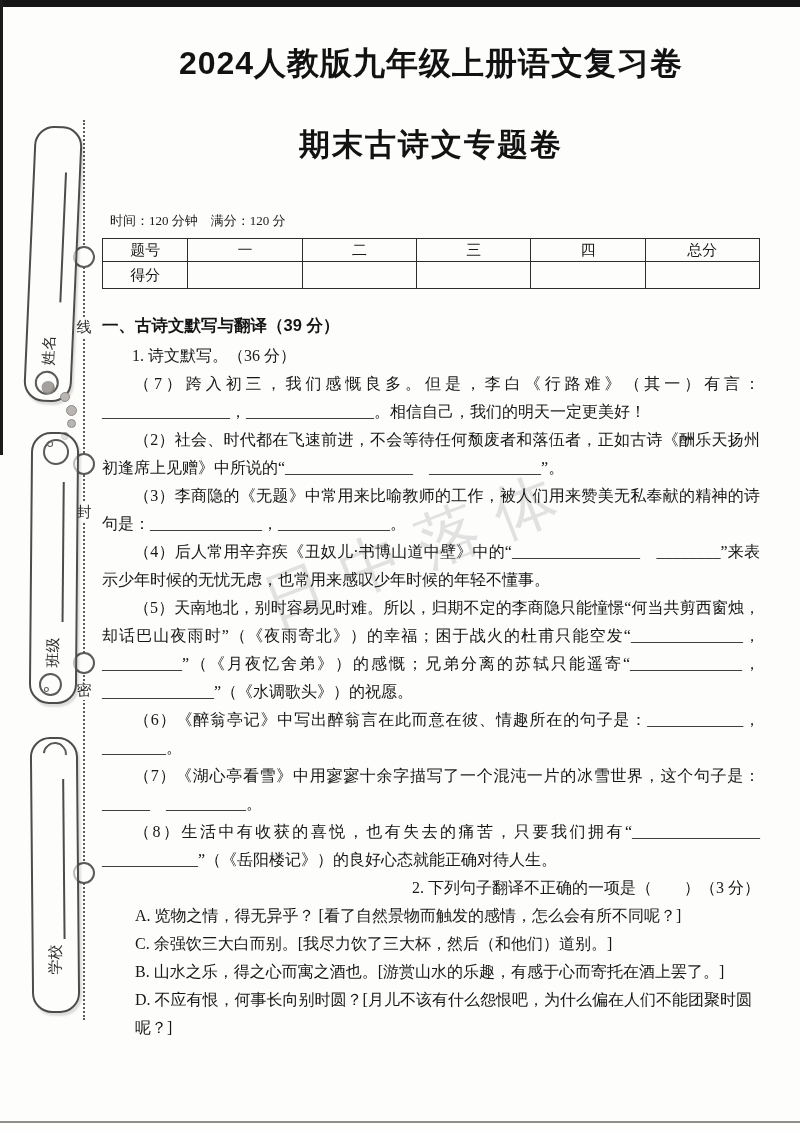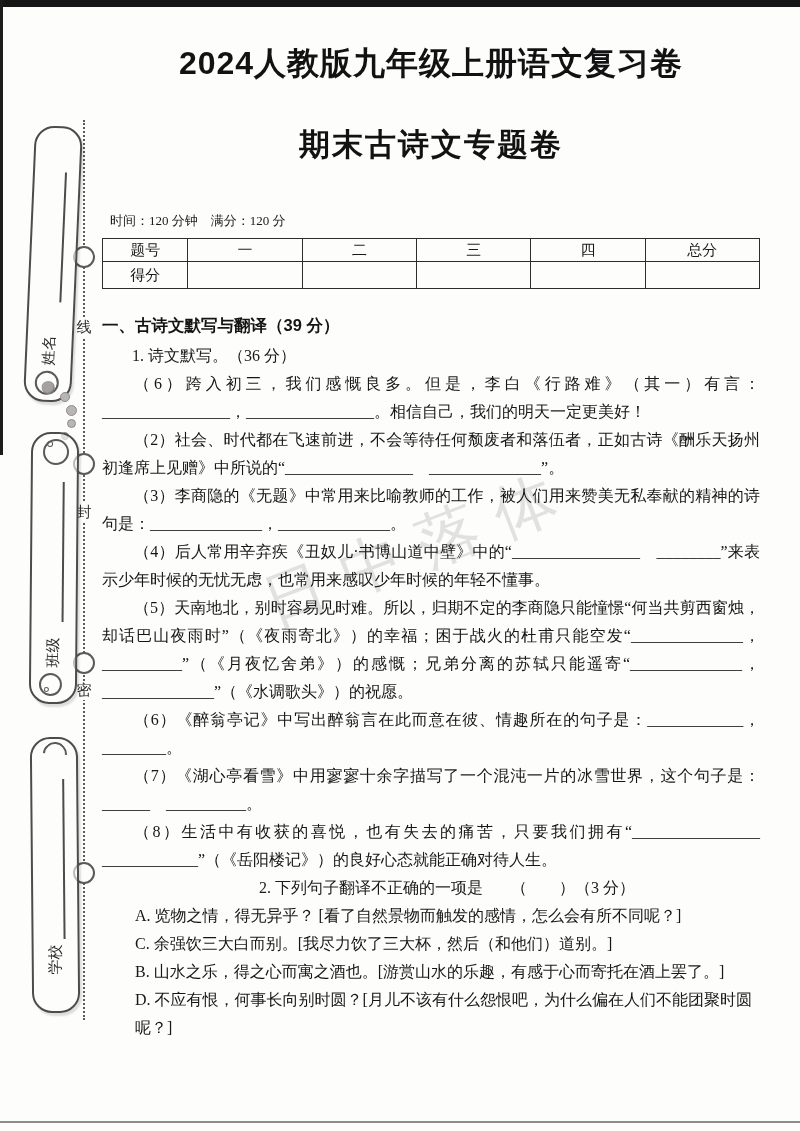--- a/index.html
+++ b/index.html
@@ -67,21 +67,21 @@
   table.score tr.scr td { height:27px;margin-left:37px; }
   .col-label { width:13%; }
   .col-q { width:17.4%; }
 
   .sec-heading {
     margin-top:26px; font-size:16.5px; font-weight:bold;
     font-family:"Liberation Sans","DejaVu Sans",sans-serif; color:#141414;
   }
   .q1-heading { margin-top:5px; padding-left:30px; font-size:16px; line-height:28px; }
   p.item { font-size:16px; line-height:28px; text-indent:2em; text-align:justify; color:#161616; }
-  .q2-row { display:flex; justify-content:center; font-size:16px; line-height:28px;gap:28px; }
+  .q2-row { display:flex; justify-content:flex-end; font-size:16px; line-height:28px; }
   .q2-stem { text-indent:2em; }
   .q2-slot { white-space:nowrap; }
   p.option { padding-left:33px; font-size:16px; line-height:28px; color:#161616; }
 </style>
 </head>
 <body>
 
 <div class="page">
 
   <div class="edge-top"></div>
@@ -148,21 +148,21 @@
         <td></td>
         <td></td>
         <td></td>
       </tr>
     </tbody>
       </table>
 
     <div class="sec-heading">一、古诗文默写与翻译（39 分）</div>
     <div class="q1-heading">1. 诗文默写。（36 分）</div>
 
-    <p class="item">（6）跨入初三，我们感慨良多。但是，李白《行路难》（其一）有言：________________，________________。相信自己，我们的明天一定更美好！</p>
+    <p class="item">（7）跨入初三，我们感慨良多。但是，李白《行路难》（其一）有言：________________，________________。相信自己，我们的明天一定更美好！</p>
     <p class="item">（2）社会、时代都在飞速前进，不会等待任何颓废者和落伍者，正如古诗《酬乐天扬州初逢席上见赠》中所说的“________________　______________”。</p>
     <p class="item">（3）李商隐的《无题》中常用来比喻教师的工作，被人们用来赞美无私奉献的精神的诗句是：______________，______________。</p>
     <p class="item">（4）后人常用辛弃疾《丑奴儿·书博山道中壁》中的“________________　________”来表示少年时候的无忧无虑，也常用来感叹少年时候的年轻不懂事。</p>
     <p class="item">（5）天南地北，别时容易见时难。所以，归期不定的李商隐只能憧憬“何当共剪西窗烛，却话巴山夜雨时”（《夜雨寄北》）的幸福；困于战火的杜甫只能空发“______________，__________”（《月夜忆舍弟》）的感慨；兄弟分离的苏轼只能遥寄“______________，______________”（《水调歌头》）的祝愿。</p>
     <p class="item">（6）《醉翁亭记》中写出醉翁言在此而意在彼、情趣所在的句子是：____________，________。</p>
     <p class="item">（7）《湖心亭看雪》中用寥寥十余字描写了一个混沌一片的冰雪世界，这个句子是：______　__________。</p>
     <p class="item">（8）生活中有收获的喜悦，也有失去的痛苦，只要我们拥有“________________　____________”（《岳阳楼记》）的良好心态就能正确对待人生。</p>
 
     <div class="q2-row">
       <div class="q2-stem">2. 下列句子翻译不正确的一项是</div>

